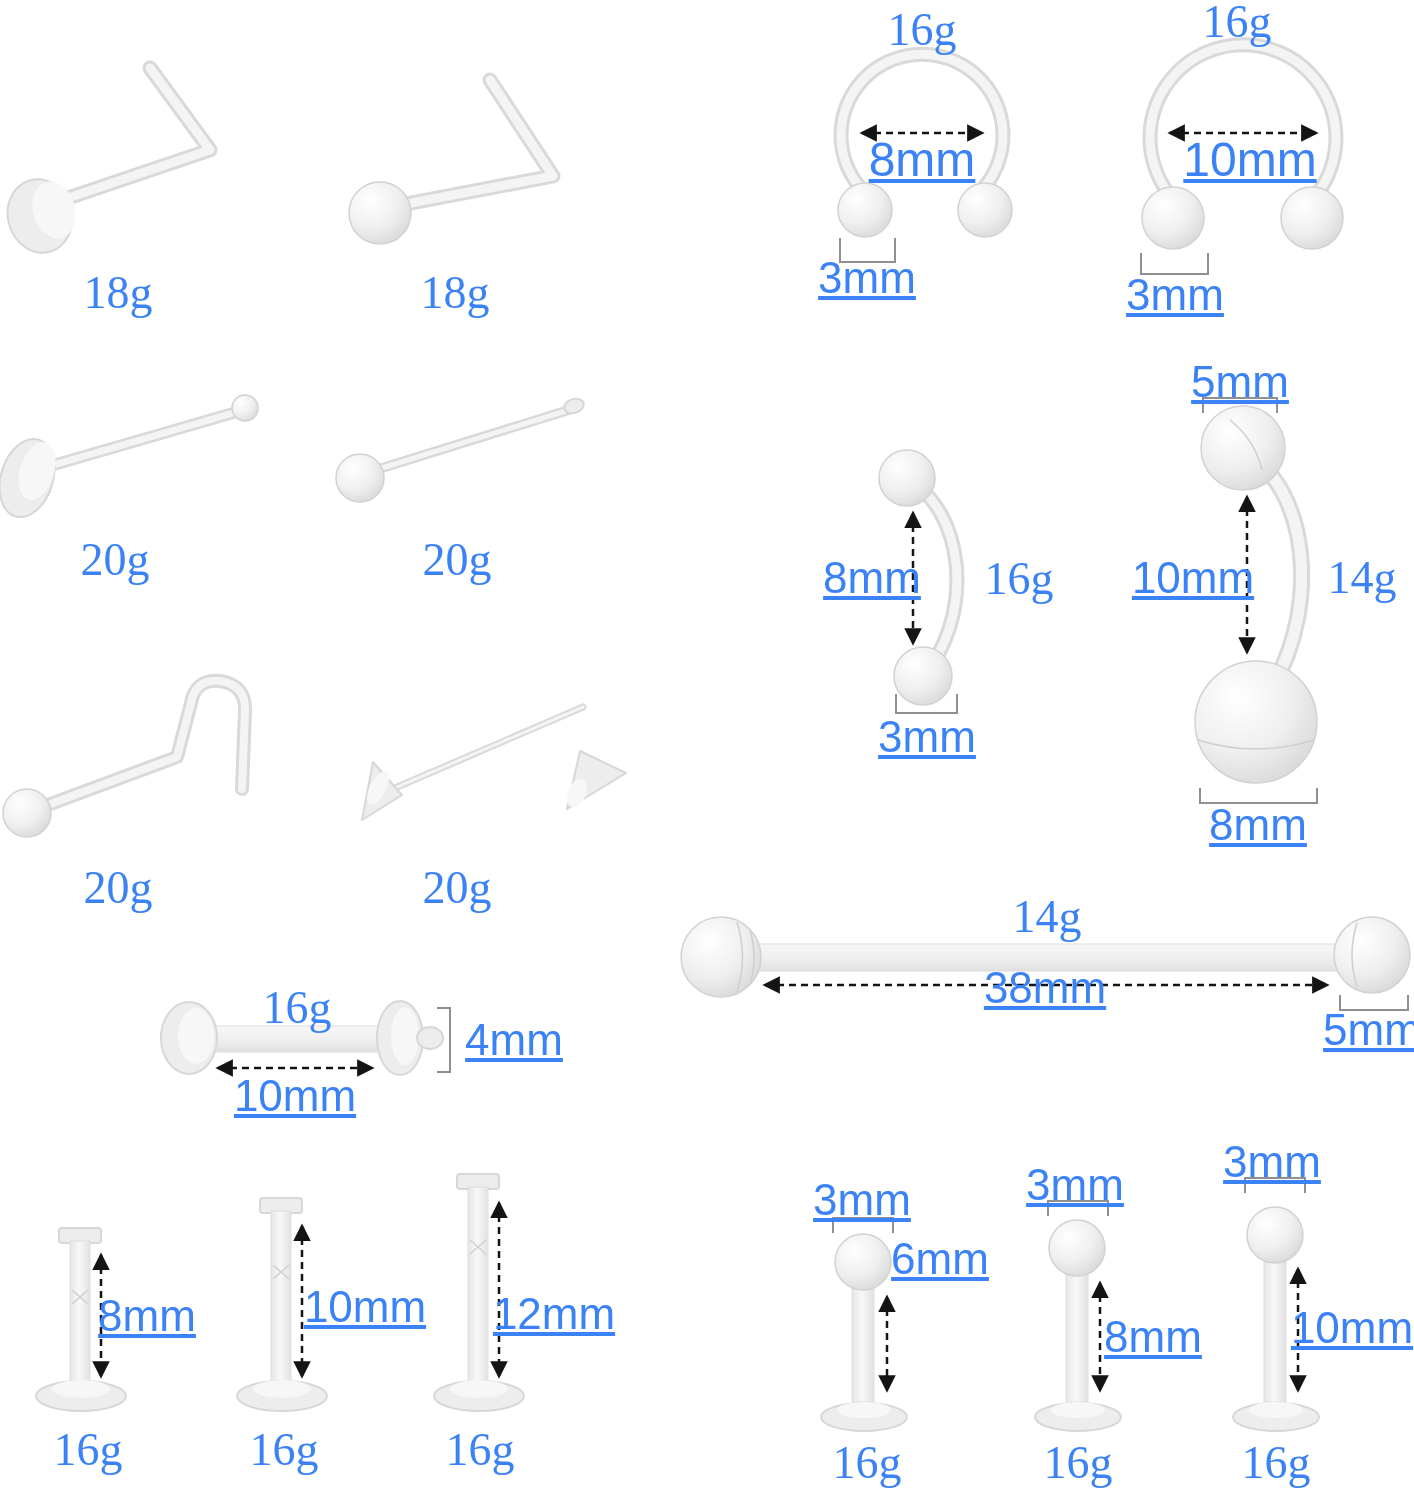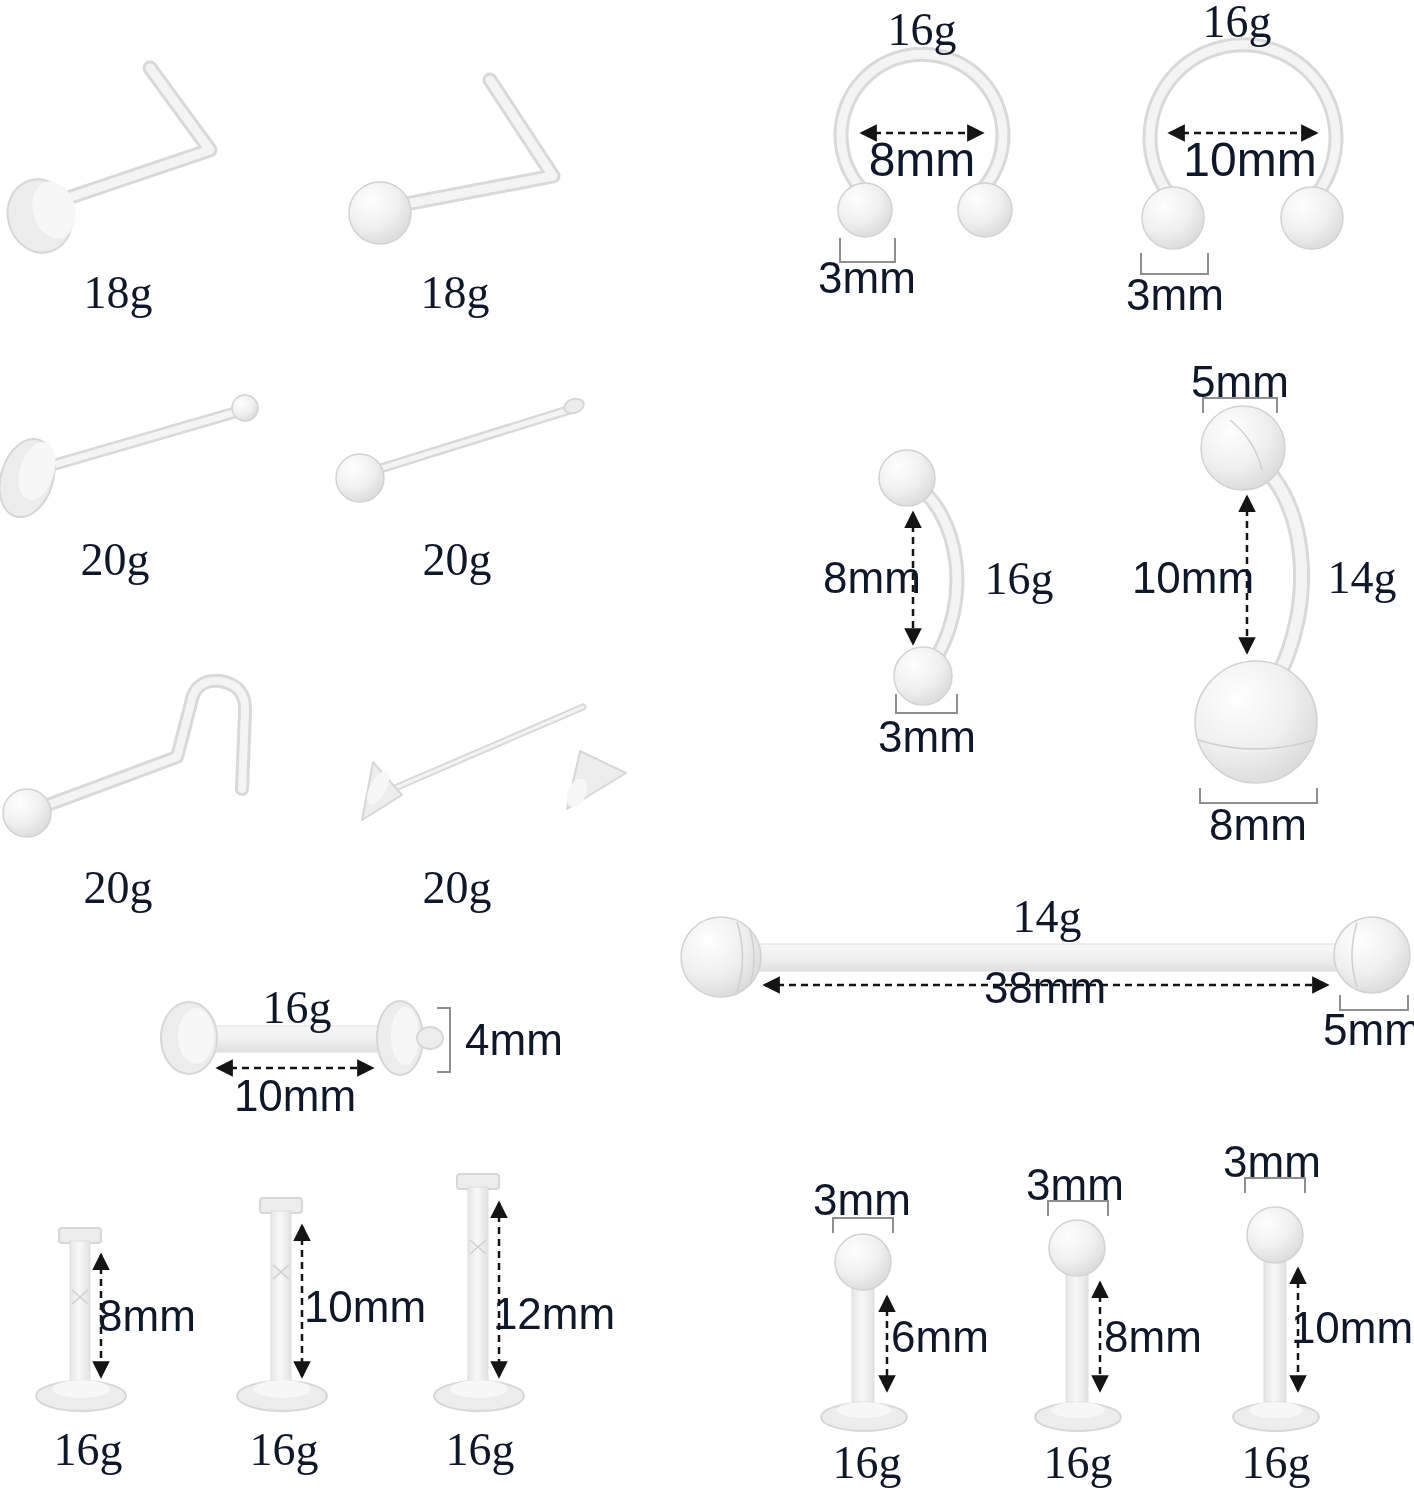--- a/index.html
+++ b/index.html
@@ -3,24 +3,24 @@
 <meta charset="utf-8">
 <style>
   html,body{margin:0;padding:0;background:#fff;}
   #canvas{
     position:relative;width:1414px;height:1492px;background:#ffffff;overflow:hidden;
     font-family:"Liberation Sans", sans-serif;
   }
   #art{position:absolute;left:0;top:0;}
   .lb{
     position:absolute;transform:translate(-50%,-50%);white-space:nowrap;
-    color:#0f172a;line-height:1;
+    color:#3b82f6;line-height:1;
   }
   .g{font-family:"Liberation Serif", serif;font-size:46px;}
-  .mm{font-family:"Liberation Sans", sans-serif;font-size:44px;}
+  .mm{font-family:"Liberation Sans", sans-serif;font-size:44px;text-decoration:underline;}
   .mm-lg{font-size:48px;}
   .tube-o{stroke:#d9d9d9;fill:none;stroke-linecap:round;stroke-linejoin:round;}
   .tube-i{stroke:#f4f4f4;fill:none;stroke-linecap:round;stroke-linejoin:round;}
   .ball{fill:url(#bg1);stroke:#d2d2d2;stroke-width:1.5;}
   .disc{fill:#ededed;stroke:#d7d7d7;stroke-width:2;}
   .disc-in{fill:#f7f7f7;stroke:none;}
   .dim{stroke:#141414;stroke-width:2.5;stroke-dasharray:7 5;fill:none;}
   .br{stroke:#8f8f8f;stroke-width:2;fill:none;}
   .ridge{stroke:#cfcfcf;stroke-width:1.5;fill:none;}
 </style>
@@ -240,20 +240,20 @@
   <div class="lb mm" style="left:147px;top:1316px">8mm</div>
   <div class="lb mm" style="left:365px;top:1307px">10mm</div>
   <div class="lb mm" style="left:554px;top:1314px">12mm</div>
   <div class="lb g" style="left:88px;top:1450px">16g</div>
   <div class="lb g" style="left:284px;top:1450px">16g</div>
   <div class="lb g" style="left:480px;top:1450px">16g</div>
 
   <div class="lb mm" style="left:862px;top:1200px">3mm</div>
   <div class="lb mm" style="left:1075px;top:1185px">3mm</div>
   <div class="lb mm" style="left:1272px;top:1162px">3mm</div>
-  <div class="lb mm" style="left:940px;top:1337px">6mm</div>
+  <div class="lb mm" style="left:940px;top:1259px">6mm</div>
   <div class="lb mm" style="left:1153px;top:1337px">8mm</div>
   <div class="lb mm" style="left:1352px;top:1328px">10mm</div>
   <div class="lb g" style="left:867px;top:1463px">16g</div>
   <div class="lb g" style="left:1078px;top:1463px">16g</div>
   <div class="lb g" style="left:1276px;top:1463px">16g</div>
 
 </div>
 
 </body></html>

